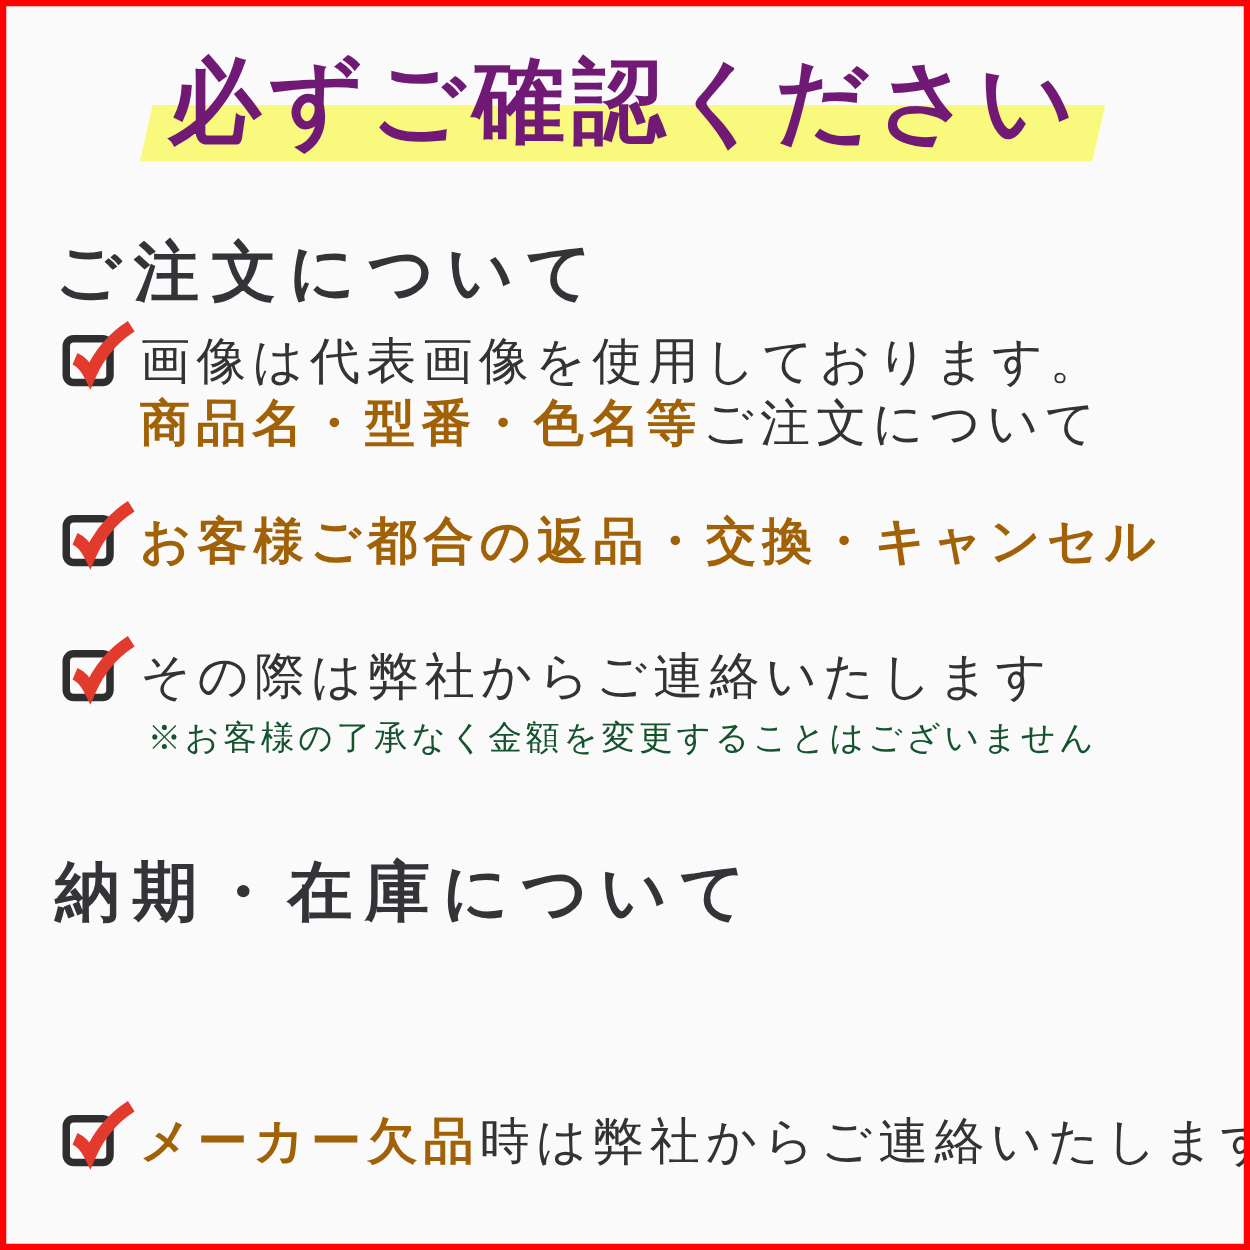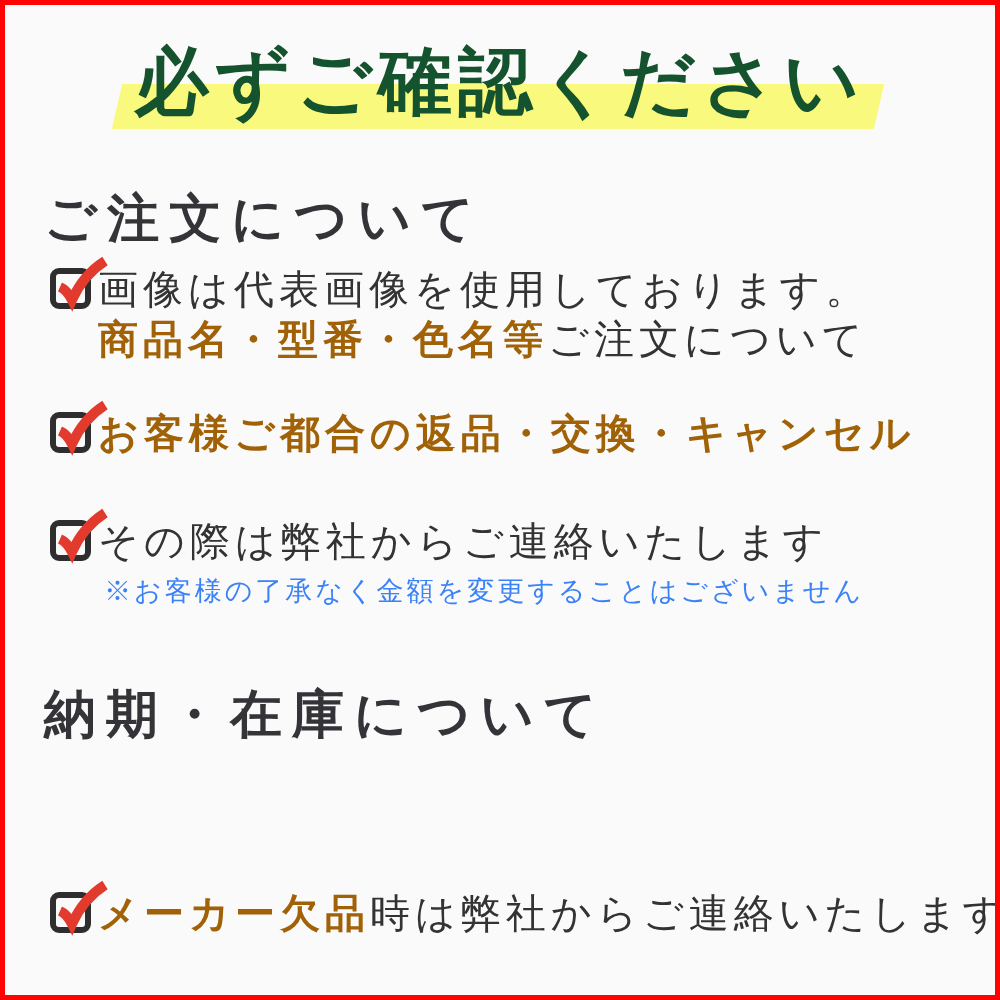--- a/index.html
+++ b/index.html
@@ -33,21 +33,21 @@
     left: 0;
     width: 1000px;
     text-align: center;
   }
   .title {
     position: relative;
     display: inline-block;
     font-size: 74px;
     font-weight: bold;
     letter-spacing: 6px;
-    color: #14532d;
+    color: #701a75;
     line-height: 1.0;
     padding: 4px 2px;
   }
   .title .hl {
     position: absolute;
     left: -16px;
     right: -12px;
     top: 44px;
     height: 45px;
     background: #f9f97d;
@@ -91,38 +91,38 @@
     border-radius: 9px;
     box-sizing: border-box;
   }
   .cb svg {
     position: absolute;
     left: -3px;
     top: -17px;
     overflow: visible;
   }
   .txt {
-    margin-left: 7px;
+    margin-left: 21px;
     font-size: 40px;
     letter-spacing: 5px;
     line-height: 50px;
     color: #333333;
     white-space: nowrap;
   }
   .red {
     color: #a16207;
     font-weight: bold;
   }
   .note {
     margin-top: 9px;
     margin-left: 6px;
     font-size: 27px;
     letter-spacing: 3px;
     line-height: 32px;
-    color: #3b82f6;
+    color: #14532d;
     font-weight: normal;
   }
 
   #item-1 { top: 264px; }
   #item-2 { top: 408px; }
   #item-3 { top: 516px; }
   #item-4 { top: 766px; }
   #item-5 { top: 888px; }
 </style>
 </head>

